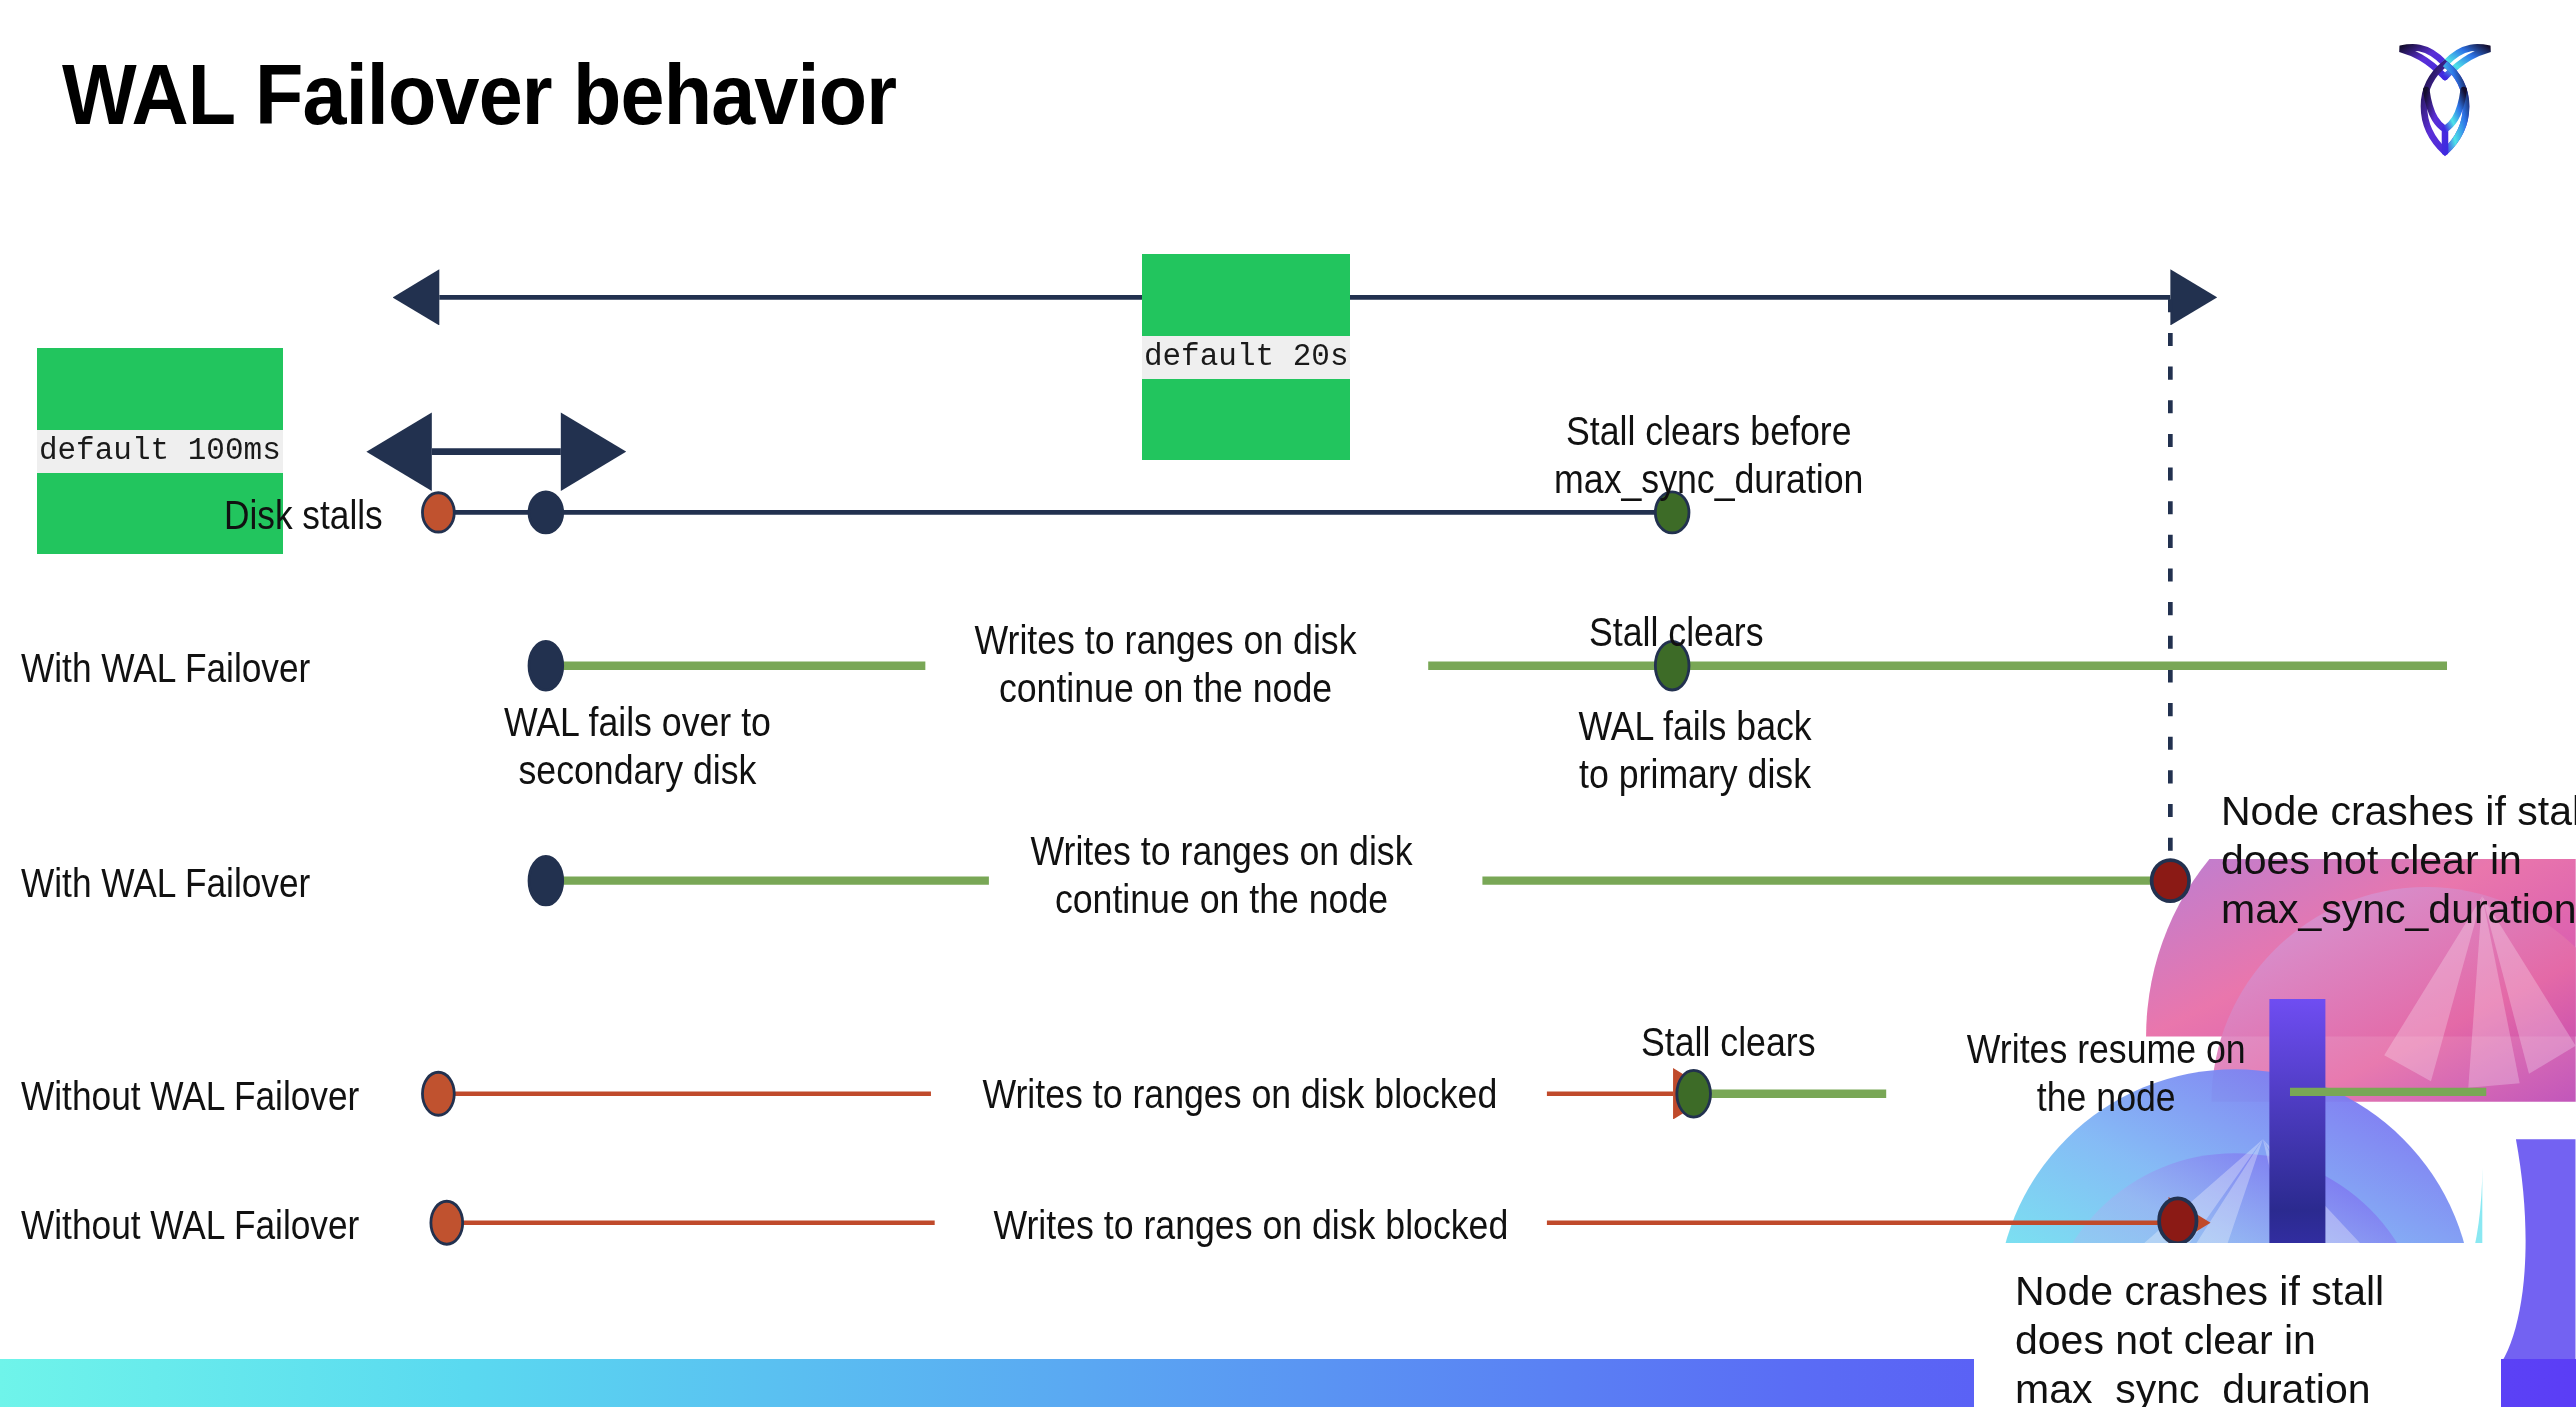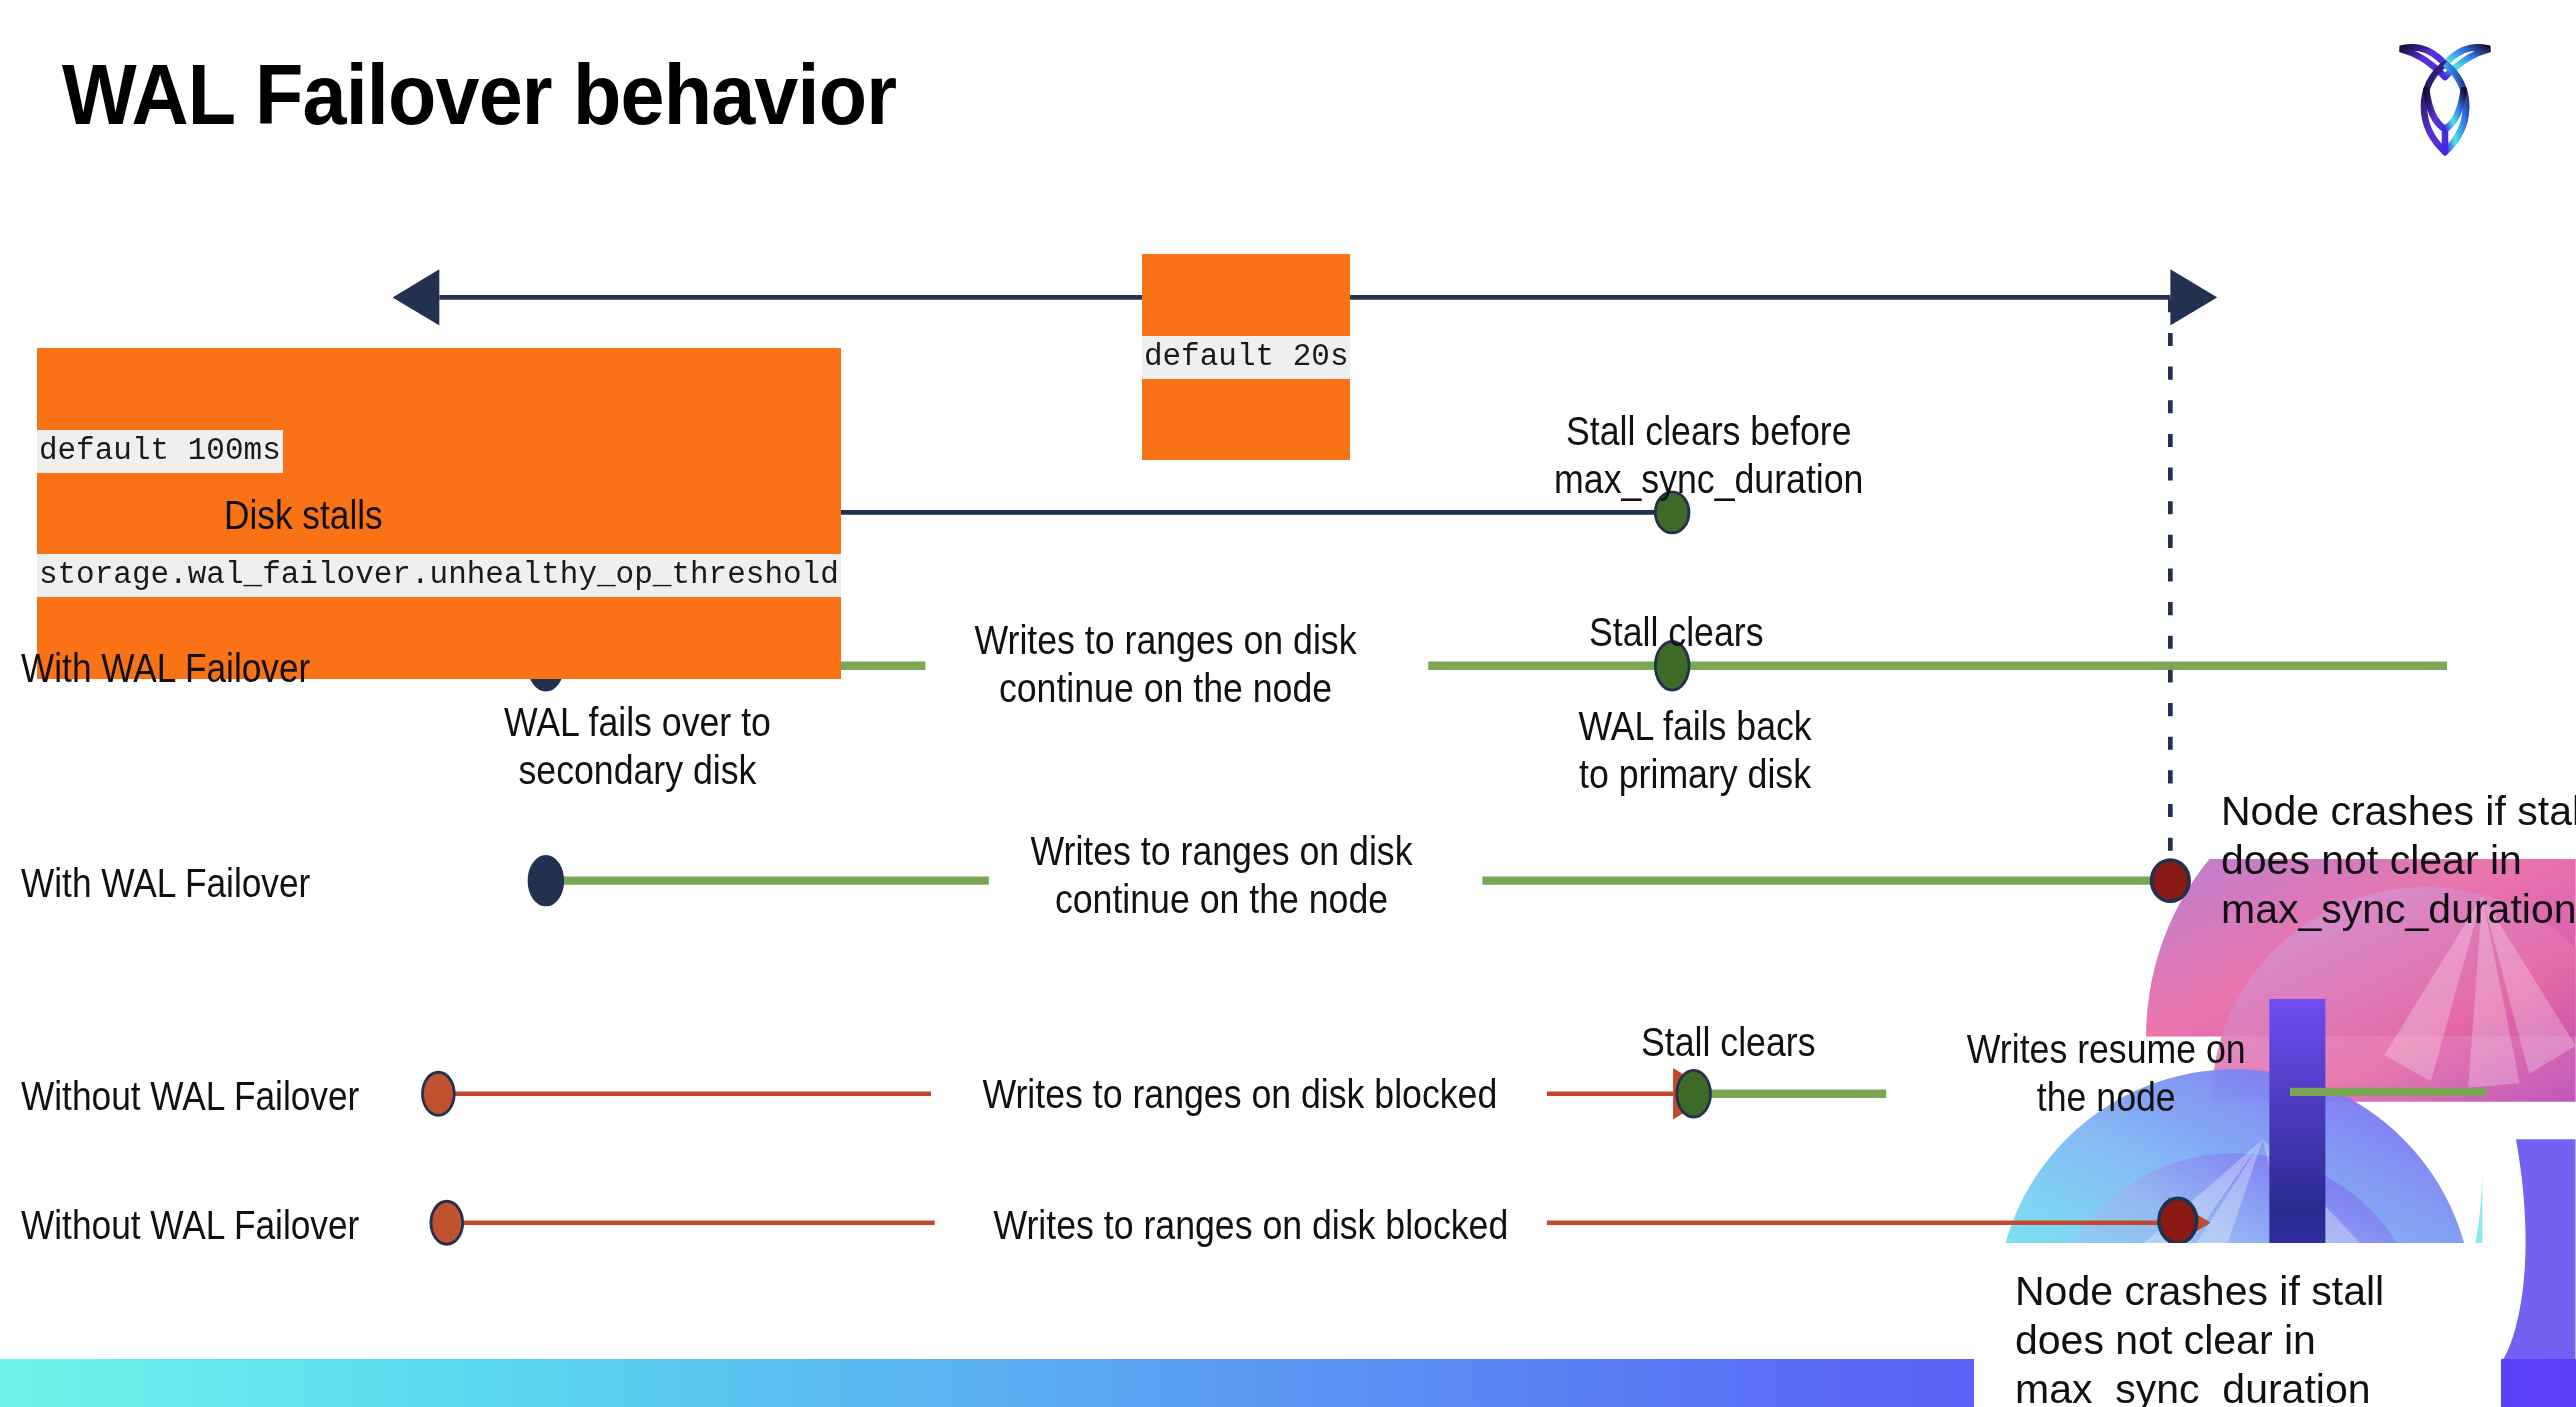--- a/index.html
+++ b/index.html
@@ -32,21 +32,21 @@
     background:linear-gradient(90deg,#6ff4ea 0%,#5ad9f0 18%,#5aa8f2 42%,#5a6cf5 70%,#5b3df6 100%);}
 
   
   #diagram-canvas{position:absolute;left:0;top:0;width:2576px;height:1408px;}
 
   
   .code-chip{
     position:absolute;
     font-family:"Liberation Mono", monospace;
     font-size:31px;color:#1a1a1a;
-    background:#f97316;
+    background:#22c55e;
     white-space:pre;
     line-height:1.32;
     letter-spacing:0px;
   }
   #code-max-sync{left:1142px;top:254px;text-align:left;}
   #code-unhealthy{left:37px;top:348px;text-align:right;}
   .code-chip .ln{display:block;background:#efefef;width:max-content;padding:0.9px 1.9px;}
 
   
   .row-label{
@@ -227,21 +227,20 @@
       <ellipse cx="2330" cy="1306" rx="20" ry="24" fill="#8b1a15" stroke="#22314f" stroke-width="4"></ellipse>
     </g>
   </svg>
 
   <div class="code-chip" id="code-max-sync">
     <span class="ln">default 20s</span>
   </div>
 
   <div class="code-chip" id="code-unhealthy">
     <span class="ln">default 100ms</span>
-    <span class="ln">storage.wal_failover.unhealthy_op_threshold</span>
   </div>
 
   <div class="row-label" style="left:224px;top:492px;">Disk stalls</div>
 
   <div class="row-label" style="left:20.6px;top:645px;">With WAL Failover</div>
 
   <div class="row-label" style="left:20.6px;top:860px;">With WAL Failover</div>
 
   <div class="row-label" style="left:20.6px;top:1073px;">Without WAL Failover</div>
 

